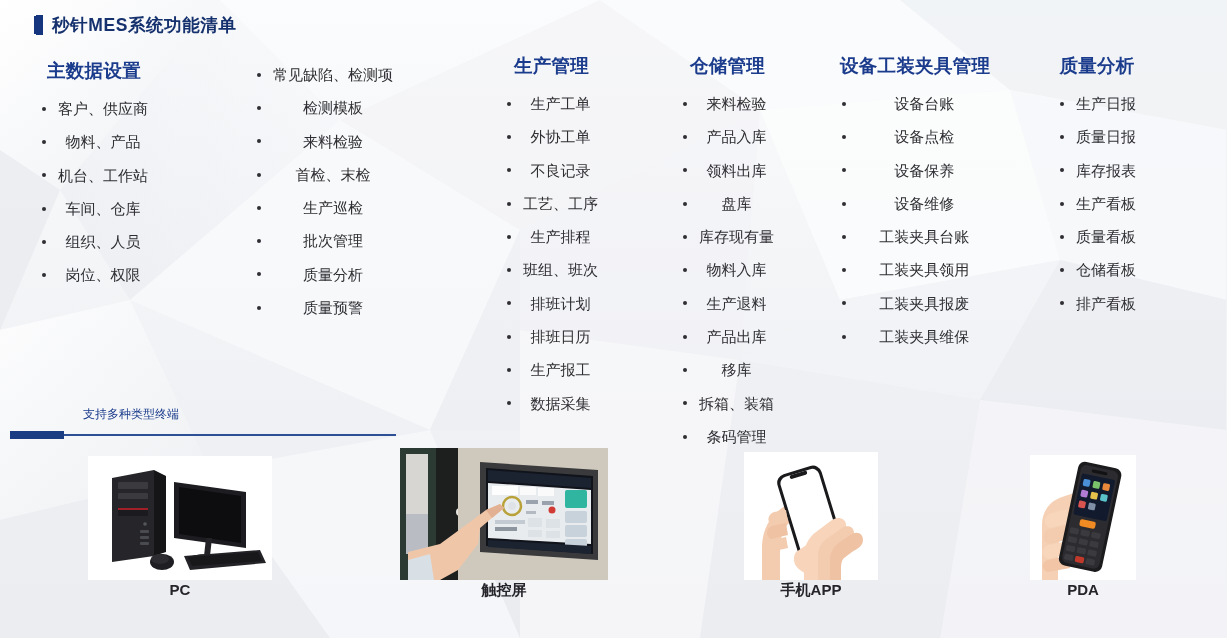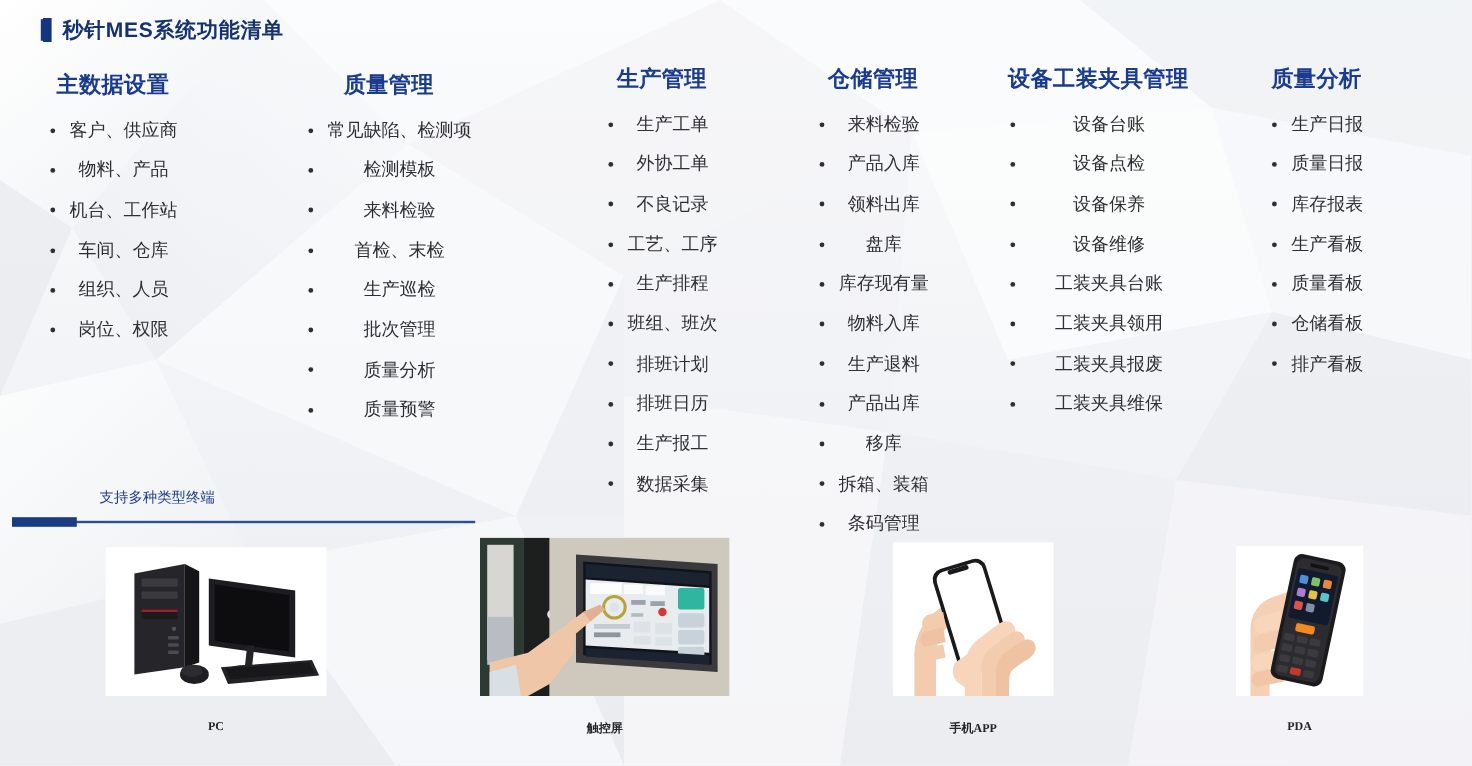--- a/index.html
+++ b/index.html
@@ -146,26 +146,25 @@
     position: absolute;
     text-align: center;
   }
   .term-frame {
     background: #ffffff;
     overflow: hidden;
     position: relative;
     display: block;
   }
   .term-label {
-    margin-top: 20px;
-    font-size: 10px;
+    margin-top: 1px;
+    font-size: 15px;
     font-weight: bold;
     color: #24242a;
     white-space: nowrap;
-    font-family: Liberation Serif, serif;
   }
 
   
   .t-pc     { left: 88px;  top: 16px; width: 184px; }
   .t-pc     .term-frame { width: 184px; height: 124px; }
   .t-touch  { left: 400px; top: 8px;  width: 208px; }
   .t-touch  .term-frame { width: 208px; height: 132px; }
   .t-phone  { left: 744px; top: 12px; width: 134px; }
   .t-phone  .term-frame { width: 134px; height: 128px; }
   .t-pda    { left: 1030px;top: 15px; width: 106px; }
@@ -228,21 +227,20 @@
         <li><span class="bullet"></span><span>客户、供应商</span></li>
         <li><span class="bullet"></span><span>物料、产品</span></li>
         <li><span class="bullet"></span><span>机台、工作站</span></li>
         <li><span class="bullet"></span><span>车间、仓库</span></li>
         <li><span class="bullet"></span><span>组织、人员</span></li>
         <li><span class="bullet"></span><span>岗位、权限</span></li>
       </ul>
     </div>
 
     <div class="col c2">
-      <h2 class="col-head">质量管理</h2>
       <ul class="col-list">
         <li><span class="bullet"></span><span>常见缺陷、检测项</span></li>
         <li><span class="bullet"></span><span>检测模板</span></li>
         <li><span class="bullet"></span><span>来料检验</span></li>
         <li><span class="bullet"></span><span>首检、末检</span></li>
         <li><span class="bullet"></span><span>生产巡检</span></li>
         <li><span class="bullet"></span><span>批次管理</span></li>
         <li><span class="bullet"></span><span>质量分析</span></li>
         <li><span class="bullet"></span><span>质量预警</span></li>
       </ul>

